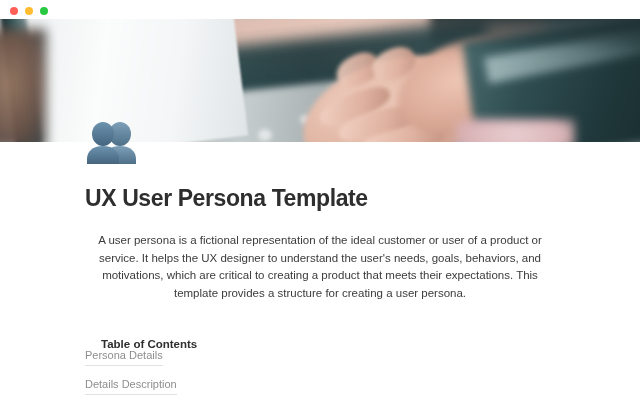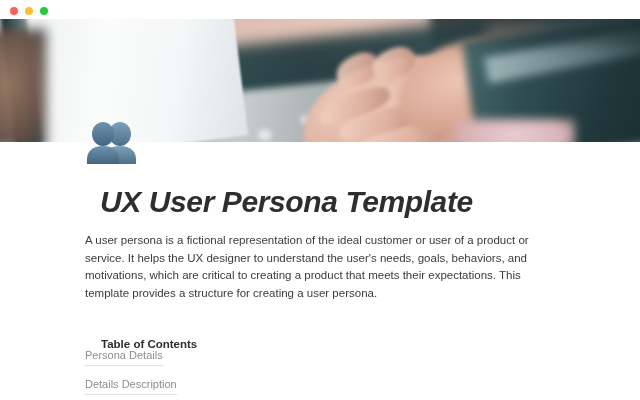--- a/index.html
+++ b/index.html
@@ -232,40 +232,40 @@
   #doc-icon {
     position: absolute;
     left: 85px;
     top: -20px;
     width: 56px;
     height: 42px;
   }
 
   #page-title {
     position: absolute;
-    left: 100px;
+    left: 85px;
     top: 45px;
     margin: 0;
-    font-size: 30px;
+    font-size: 23px;
     font-weight: bold;
     letter-spacing: -0.4px;
     color: #2e2e2e;
     line-height: 1;
-    font-style: italic;
   }
 
   #intro-paragraph {
     position: absolute;
     left: 85px;
     top: 90px;
     width: 470px;
     margin: 0;
     font-size: 11.5px;
     line-height: 17.5px;
     color: #3b3b3b;
+    text-align: center;
   }
 
   #toc-heading {
     position: absolute;
     left: 85px;
     top: 180px;
     margin: 16px;
     font-size: 11.5px;
     font-weight: bold;
     color: #2e2e2e;

